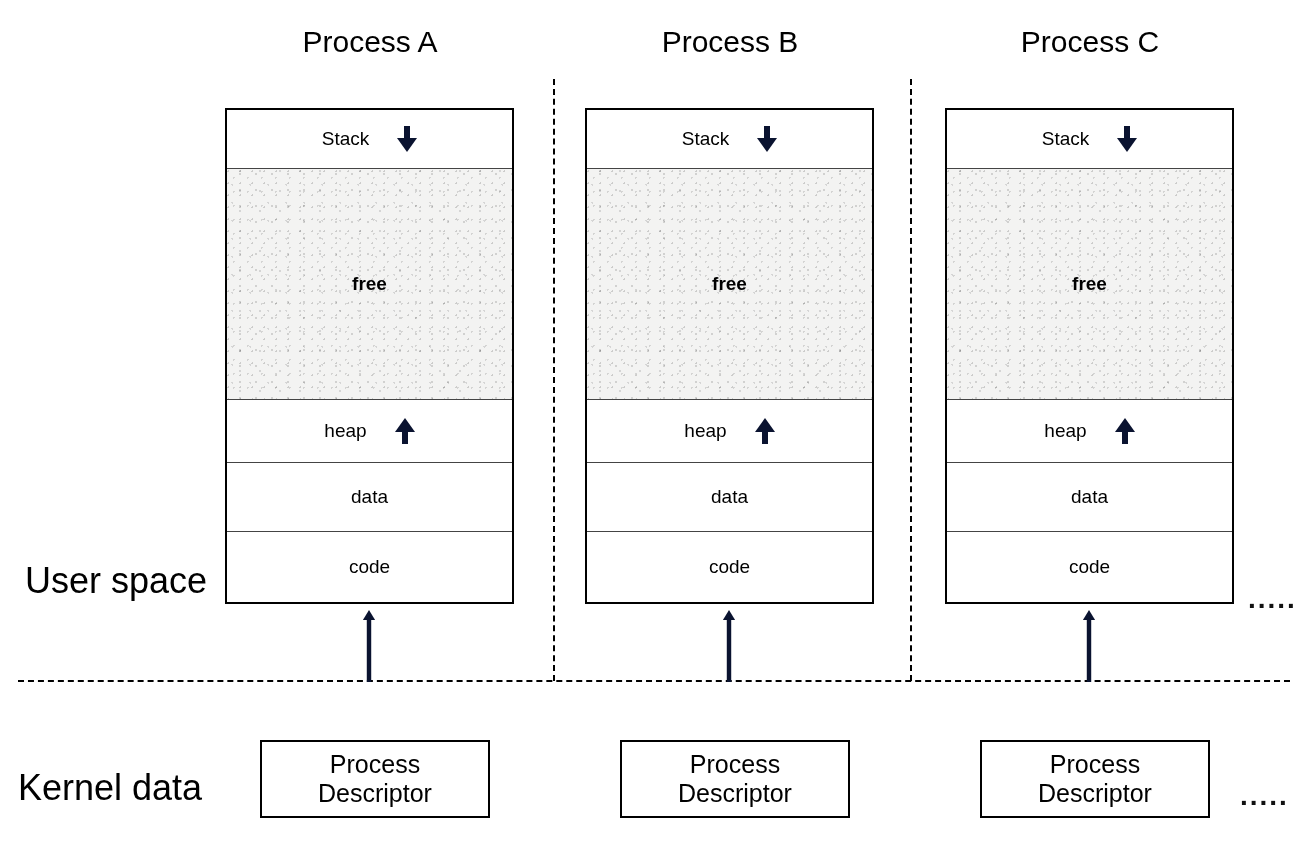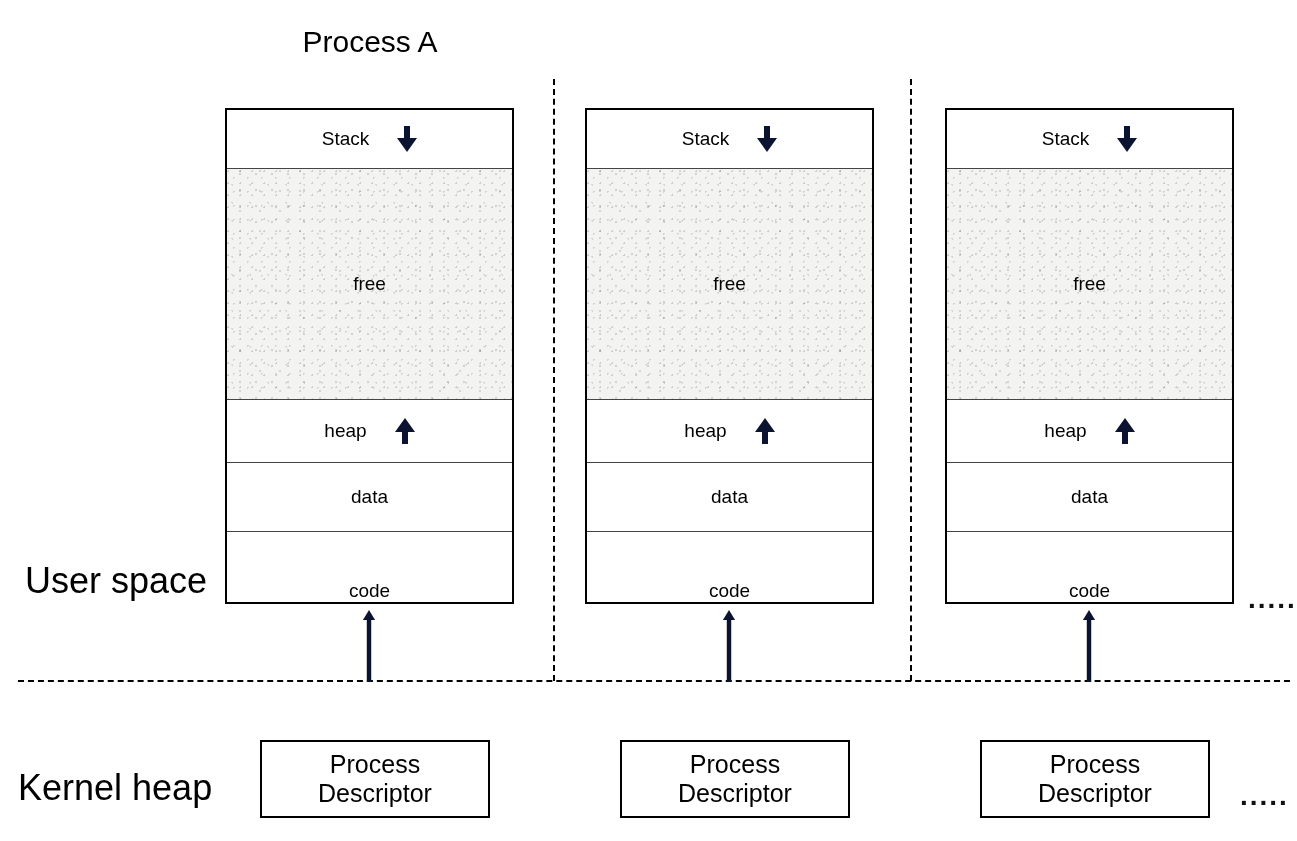--- a/index.html
+++ b/index.html
@@ -1,51 +1,54 @@
 <!DOCTYPE html>
 <html><head>
 <meta charset="utf-8">
 <style>
   html,body{margin:0;padding:0;background:#fff;font-family:"Segoe UI",Arial,sans-serif;color:#000;}
   .canvas{position:relative;width:1297px;height:841px;margin-top:20px;}
   .abs{position:absolute;}
   .proc-title{font-size:30px;top:5px;text-align:center;}
   .mem-box{border:2px solid #000;background:#fff;width:285px;}
   .seg{border-bottom:1px solid #444;display:flex;align-items:center;justify-content:center;font-size:19px;position:relative;}
-  .seg:last-child{border-bottom:none;align-items:flex-end;}
+  .seg:last-child{border-bottom:none;}
   .seg-stack{height:58px;}
   .seg-free{height:230px;
     background-image:
       radial-gradient(circle at 12% 18%, rgba(0,0,0,0.16) 1px, transparent 1px),
       radial-gradient(circle at 48% 62%, rgba(0,0,0,0.13) 1px, transparent 1px),
       radial-gradient(circle at 82% 30%, rgba(0,0,0,0.14) 1px, transparent 1px),
       radial-gradient(circle at 30% 88%, rgba(0,0,0,0.12) 1px, transparent 1px),
       radial-gradient(circle at 66% 10%, rgba(0,0,0,0.12) 1px, transparent 1px);
     background-size:12px 12px,14px 14px,16px 16px,18px 18px,20px 20px;
     background-color:#f3f3f2;
+    font-weight:bold;
   }
   .seg-heap{height:62px;}
   .seg-data{height:68px;}
   .seg-code{height:70px;}
   .small-arrow{width:20px;height:26px;display:inline-block;}
   .arrow-gap{display:inline-block;width:28px;}
   .seg-label{display:inline-block;}
   .space-label{font-size:36px;}
   .pd-box{border:2px solid #000;padding:8px 18px;background:#fff;font-size:25px;line-height:1.15;text-align:center;width:190px;}
   .dots{font-size:28px;font-weight:bold;letter-spacing:2px;color:#111;}
   .v-dash{border-left:2px dashed #000;width:0;}
   .h-dash{border-top:2px dashed #000;height:0;}
   .big-arrow{width:22px;height:72px;}
 </style>
 </head>
 <body>
 
 <div class="canvas">
 
   <div class="abs proc-title" style="left:290px;width:160px;">Process A</div>
+  <div class="abs proc-title" style="left:650px;width:160px;">Process B</div>
+  <div class="abs proc-title" style="left:1010px;width:160px;">Process C</div>
 
   <div class="abs v-dash" style="left:553px;top:59px;height:602px;"></div>
   <div class="abs v-dash" style="left:910px;top:59px;height:602px;"></div>
 
   <div class="abs mem-box" style="left:225px;top:88px;">
     <div class="seg seg-stack">
       <span class="seg-label">Stack</span>
       <span class="arrow-gap"></span>
       <svg class="small-arrow" viewBox="0 0 20 26">
           <rect x="7" y="0" width="6" height="14" fill="#0a1330"></rect>
@@ -123,21 +126,21 @@
       <span class="seg-label">data</span>
     </div>
     <div class="seg seg-code">
       <span class="seg-label">code</span>
     </div>
   </div>
 
   <div class="abs dots" style="left:1248px;top:563px;">.....</div>
 
   <div class="abs space-label" style="left:25px;top:540px;">User space</div>
-  <div class="abs space-label" style="left:18px;top:747px;">Kernel heap</div>
+  <div class="abs space-label" style="left:18px;top:747px;">Kernel data</div>
 
   <div class="abs h-dash" style="left:18px;top:660px;width:1272px;"></div>
 
   <svg class="abs big-arrow" style="left:358px;top:590px;" viewBox="0 0 22 130">
       <polygon points="0,18 22,18 11,0" fill="#0a1330"></polygon>
       <rect x="7" y="16" width="8" height="114" fill="#0a1330"></rect>
     </svg>
   <svg class="abs big-arrow" style="left:718px;top:590px;" viewBox="0 0 22 130">
       <polygon points="0,18 22,18 11,0" fill="#0a1330"></polygon>
       <rect x="7" y="16" width="8" height="114" fill="#0a1330"></rect>

